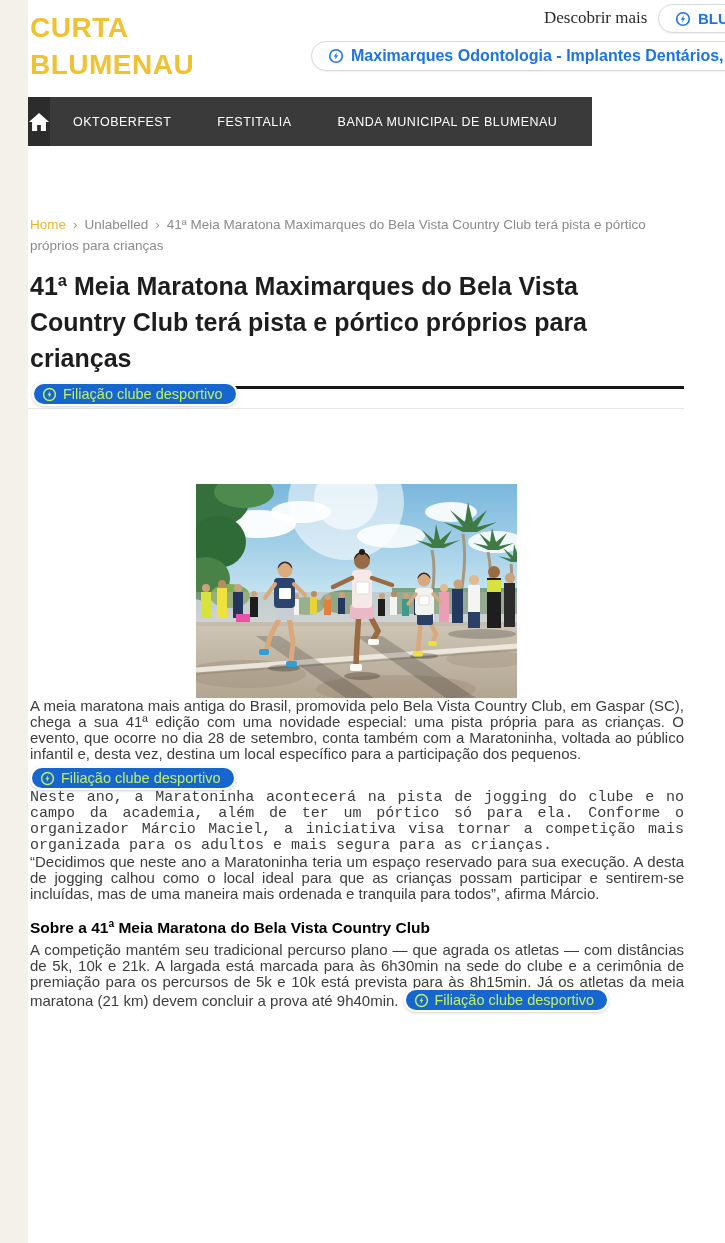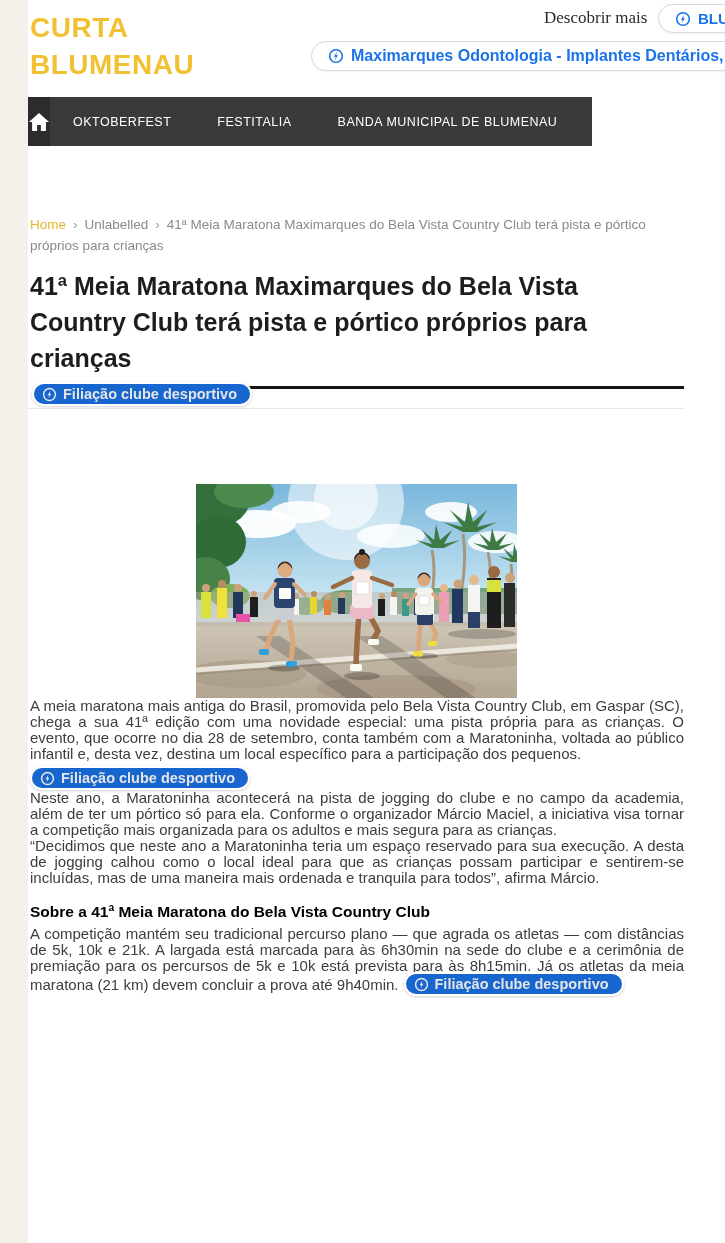--- a/index.html
+++ b/index.html
@@ -33,33 +33,33 @@
   .breadcrumb{margin-top:20px;font-size:13.5px;line-height:21px;color:#8a8a8a;max-width:630px;}
   .bc-home{color:#E9B42E;cursor:pointer;}
   .bc-link{color:#8a8a8a;cursor:pointer;}
   .bc-sep{margin:0 7px;color:#9a9a9a;}
   h1{margin:12px 0 0;font-size:25px;line-height:36px;color:#1d1d1d;font-weight:700;max-width:650px;}
 
   .rule-wrap{position:relative;margin-top:8px;height:30px;}
   .rule-thick{position:absolute;left:5px;right:0;top:2px;height:3px;background:#151515;}
   .rule-thin{position:absolute;left:-2px;right:0;top:24px;height:1px;background:#e7e7e7;}
 
-  .pill-blue{display:inline-flex;align-items:center;gap:6px;background:#1765cf;color:#e5e5e5;
+  .pill-blue{display:inline-flex;align-items:center;gap:6px;background:#1765cf;color:#bef264;
       border:2px solid #ffffff;border-radius:999px;padding:2px 13px 2px 8px;font-size:14.5px;
-      font-weight:700;box-shadow:0 1px 3px rgba(0,0,0,.18);white-space:nowrap;cursor:pointer;}
+      font-weight:400;box-shadow:0 1px 3px rgba(0,0,0,.18);white-space:nowrap;cursor:pointer;}
   .rule-wrap .pill-blue{position:absolute;left:2px;top:-2px;}
   .pill-blue .adic{width:15px;height:15px;}
 
   figure{margin:70px 0 0 166px;width:321px;height:214px;padding:0;}
   figure svg{display:block;width:321px;height:214px;}
 
   .article p{margin:0;font-size:15px;line-height:16px;color:#3d3d3d;text-align:justify;max-width:654px;}
   .p1{margin-top:48px;}
   .pill-row{margin-top:4px;}
-  .p2{margin-top:8px;}
+  .p2{margin-top:8px;font-family:Liberation Mono, monospace;}
   .p3{margin-top:10px;}
   .p4{margin-top:10px;}
   h2{margin:12px 0 0;font-size:15.5px;line-height:28px;color:#000000;font-weight:700;}
   .p5{margin-top:10px;}
   .inline-pill{margin-left:5px;vertical-align:middle;position:relative;top:-2px;}
 </style>
 </head>
 <body>
 
 <svg width="0" height="0" style="position:absolute">

